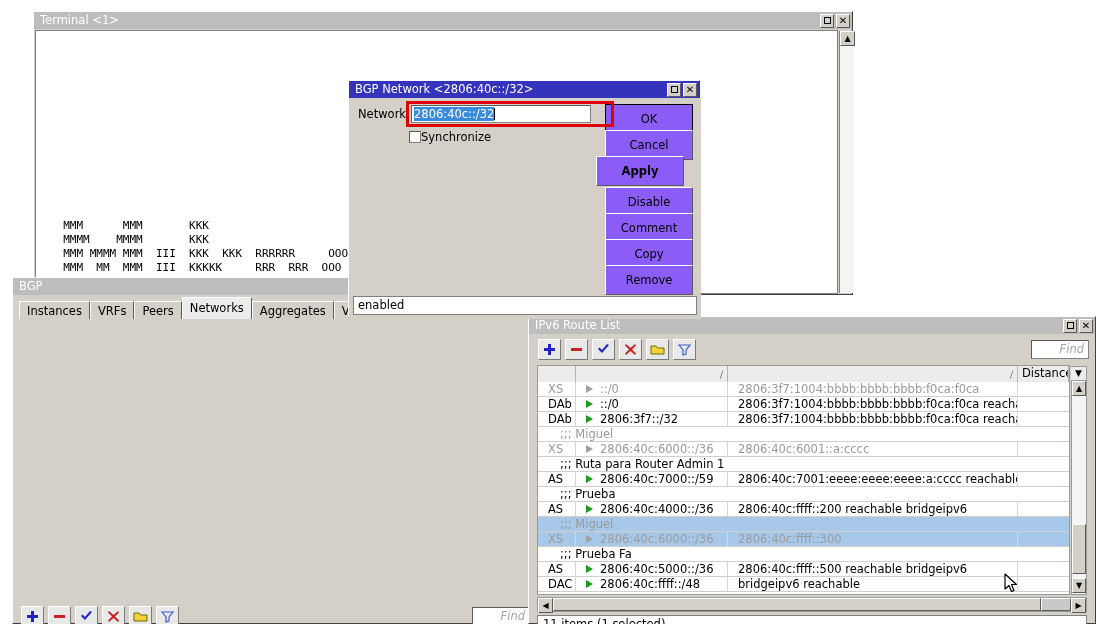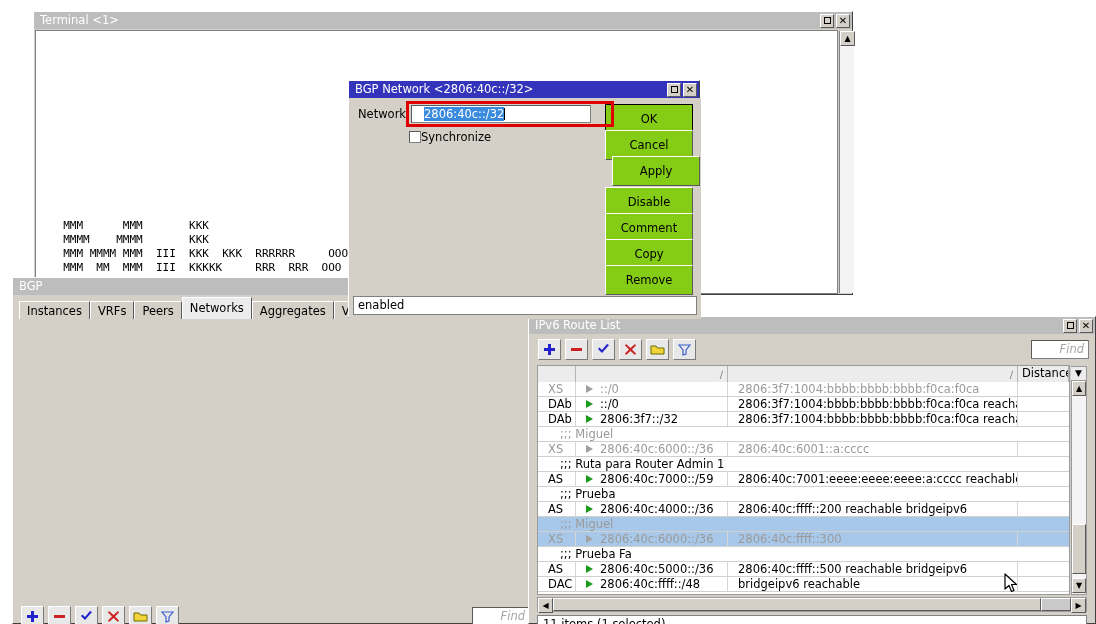--- a/index.html
+++ b/index.html
@@ -89,38 +89,38 @@
   #bgp-network-dialog { left: 348px; top: 80px; width: 352px; height: 238px; z-index: 40; }
   #bgp-dlg-client { position: absolute; left: 0; top: 17px; width: 352px; height: 221px; background: #d4d0c8; }
   .field-row { position: absolute; display: flex; align-items: flex-end; }
   .field-label { font-size: 11.5px; color: #000; }
   .text-input {
     background: #ffffff;
     border: 1px solid #828282;
     border-top-color: #5a5a5a; border-left-color: #5a5a5a;
     box-sizing: border-box;
     font-size: 11.5px; line-height: 16px;
-    padding: 0 12px; overflow: hidden; white-space: nowrap;
+    padding: 0 2px; overflow: hidden; white-space: nowrap;
   }
   .sel-text { background: #3a8ade; color: #ffffff; }
   .caret { display: inline-block; width: 1px; height: 12px; background: #000; vertical-align: -2px; }
   .red-outline {
     position: absolute; border: 3px solid #e00000; box-sizing: border-box; z-index: 5;
     pointer-events: none;
   }
   .chk-row { position: absolute; display: flex; align-items: center; }
   .checkbox {
     width: 12px; height: 12px; background: #ffffff;
     border: 1px solid #828282;
     border-top-color: #5a5a5a; border-left-color: #5a5a5a;
     box-sizing: border-box;
   }
   .dlg-btn {
     position: absolute; width: 88px; height: 30px;
-    background: #84cc16;
+    background: #8b5cf6;
     border-top: 1px solid #ffffff; border-left: 1px solid #ffffff;
     border-right: 1px solid #5a5a5a; border-bottom: 1px solid #5a5a5a;
     box-sizing: border-box;
     font-family: inherit; font-size: 11.5px; color: #000;
     display: flex; align-items: center; justify-content: center;
   }
   .dlg-btn.default { border: 1px solid #000000; }
   #bgp-status {
     position: absolute; left: 4px; top: 198px; width: 344px; height: 19px;
     background: #ffffff; border: 1px solid #808080;
@@ -469,21 +469,21 @@
       </div>
       <div class="red-outline" style="left:57px; top:3px; width:208px; height:26px;"></div>
 
       <div class="chk-row" style="left:60px; top:32px;">
         <span class="checkbox"></span>
         <span class="field-label">Synchronize</span>
       </div>
 
       <button class="dlg-btn default" style="left:256px; top:6px;">OK</button>
       <button class="dlg-btn" style="left:256px; top:32px;">Cancel</button>
-      <button class="dlg-btn" style="left:263px; top:58px;">Apply</button>
+      <button class="dlg-btn" style="left:247px; top:58px;font-weight:bold;">Apply</button>
       <button class="dlg-btn" style="left:256px; top:89px;">Disable</button>
       <button class="dlg-btn" style="left:256px; top:115px;">Comment</button>
       <button class="dlg-btn" style="left:256px; top:141px;">Copy</button>
       <button class="dlg-btn" style="left:256px; top:167px;">Remove</button>
 
       <div id="bgp-status">enabled</div>
     </div>
   </div>
 
   <div id="cursor" style="left:1004px; top:573px;">

